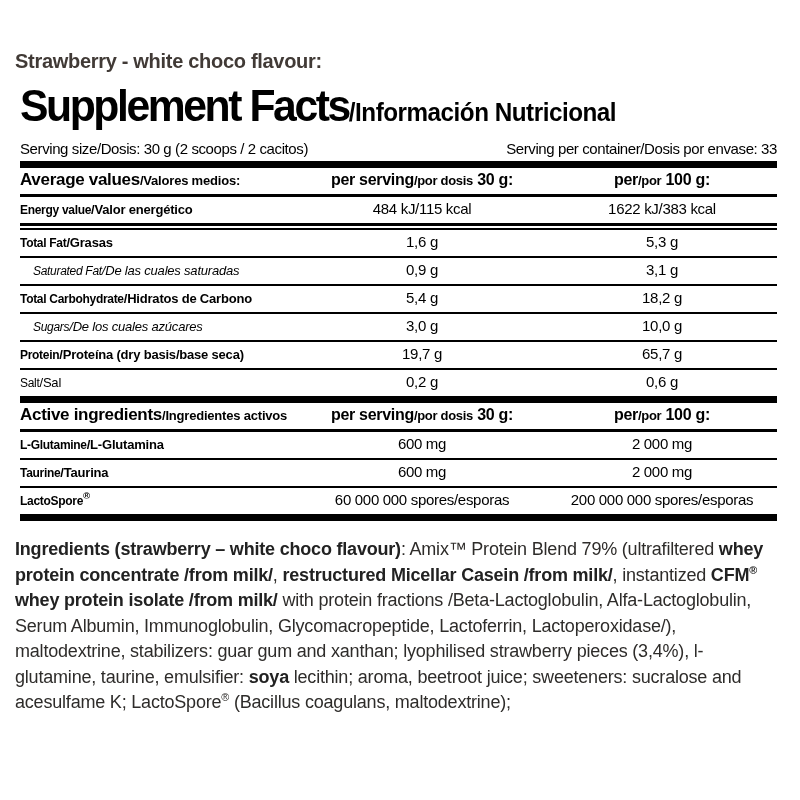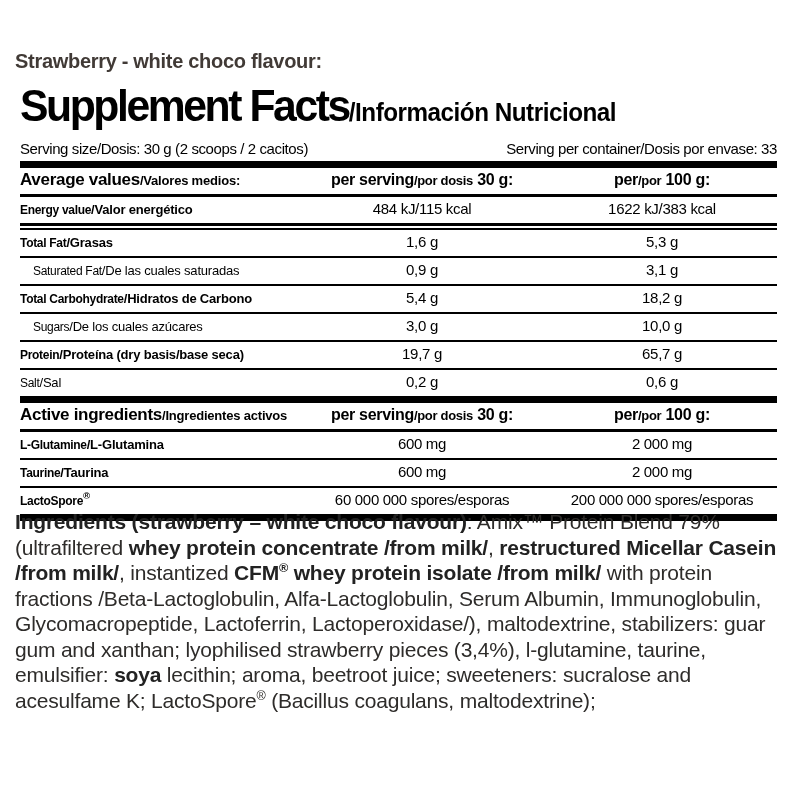--- a/index.html
+++ b/index.html
@@ -24,30 +24,30 @@
   .t-row{
     display:grid;grid-template-columns:minmax(0,1fr) 250px 230px;
     align-items:baseline;padding:3px 0 4px;line-height:18px;
   }
   .t-row .name{white-space:nowrap;}
   .t-row .name .en{font-size:12px;letter-spacing:-0.3px;}
   .t-row .name .es{font-size:13px;letter-spacing:-0.2px;}
   .t-row .name .note{font-size:13px;font-weight:700;letter-spacing:-0.2px;}
   .t-row .v1,.t-row .v2{text-align:center;font-size:15px;letter-spacing:-0.3px;white-space:nowrap;}
   .b{font-weight:700;}
-  .indent{padding-left:13px;}
+  .indent{padding-left:13px;font-style:italic;}
   .t-row.header .name .en{font-size:17px;}
   .t-row.header .v1,.t-row.header .v2{font-size:16px;font-weight:700;}
   .t-row.header .v1 .es,.t-row.header .v2 .es{font-size:13px;}
   .hr2{height:2px;background:#000;}
   .hr3{height:3px;background:#000;}
   .hrD{border-top:3px solid #000;border-bottom:2px solid #000;height:2px;}
   .ingredients{
-    position:absolute;left:15px;top:509px;width:765px;
-    font-size:21px;line-height:25.5px;letter-spacing:-0.2px;color:#2e2c2a;
+    position:absolute;left:15px;top:537px;width:765px;
+    font-size:18px;line-height:25.5px;letter-spacing:-0.2px;color:#2e2c2a;
   }
   .ingredients .bold{font-weight:700;color:#222;}
   .ingredients sup,.name sup{font-size:0.6em;vertical-align:super;line-height:0;}
 </style>
 </head>
 <body>
 
 <div class="flavour-title">Strawberry - white choco flavour:</div>
 
 <div class="facts">

